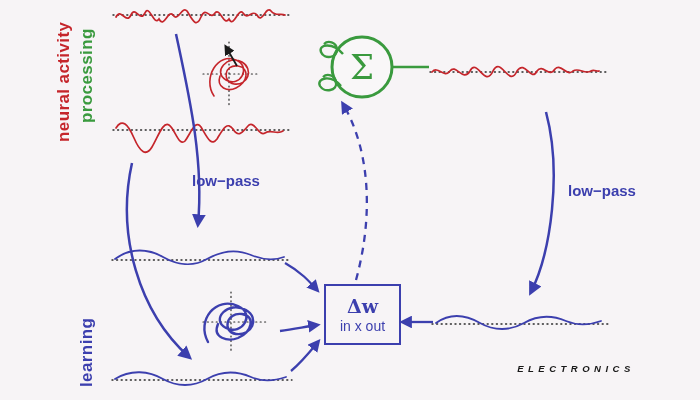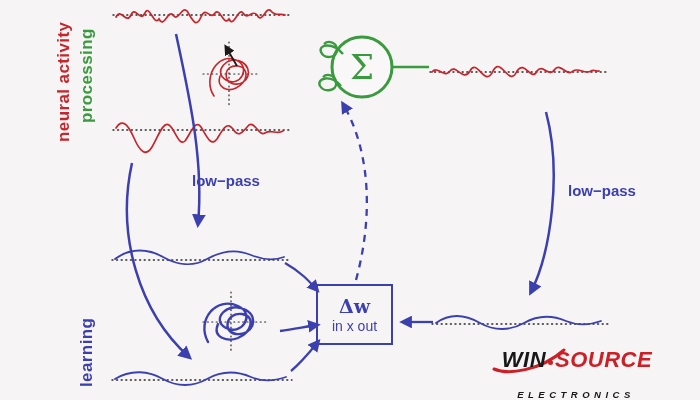--- a/index.html
+++ b/index.html
@@ -30,21 +30,21 @@
   }
 
   .sigma {
     position:absolute; left:339px; top:45px; width:46px; height:44px;
     text-align:center; line-height:44px;
     font-family:"DejaVu Serif", serif;
     font-size:34px; color:#3a9a3e;
   }
 
   .dw-box {
-    position:absolute; left:316px; top:284px; width:77px; height:61px;
+    position:absolute; left:324px; top:284px; width:77px; height:61px;
     border:2.5px solid #3c3fae;
     display:flex; flex-direction:column; align-items:center; justify-content:center;
     gap:1px; color:#3c3fae;
   }
   .dw-title { font-size:19px; font-weight:bold; font-family:"DejaVu Serif", serif; }
   .dw-sub   { font-size:14px; }
 
   .logo {
     position:absolute; left:490px; top:346px; width:172px;
     text-align:center; font-style:italic; line-height:1.1;
@@ -127,22 +127,16 @@
   <div class="lowpass" style="left:568px; top:182px;">low−pass</div>
 
   <div class="sigma">Σ</div>
 
   <div class="dw-box">
     <div class="dw-title">Δw</div>
     <div class="dw-sub">in x out</div>
   </div>
 
   <div class="logo">
-    <div class="logo-row">
-      <svg class="logo-swoosh" width="80" height="28" viewBox="0 0 80 28">
-        <path d="M2,22 C16,28 48,24 72,3" fill="none" stroke="#cc1f26" stroke-width="3" stroke-linecap="round"></path>
-      </svg>
-      <span class="logo-win">WIN</span><span class="logo-dot"></span><span class="logo-source">SOURCE</span>
-    </div>
     <div class="logo-sub">ELECTRONICS</div>
   </div>
 
 </div>
 
 </body></html>

